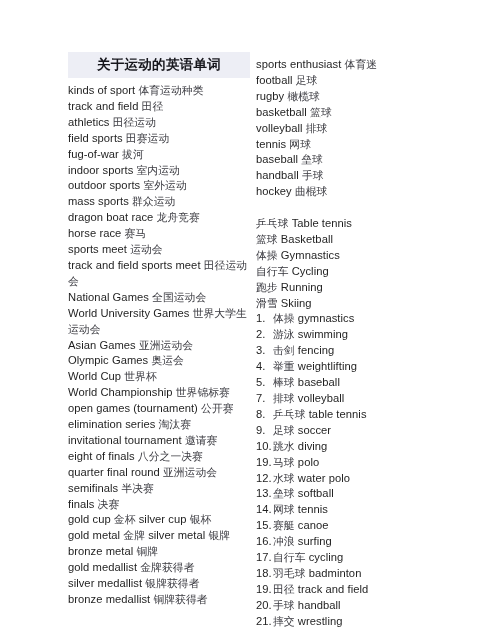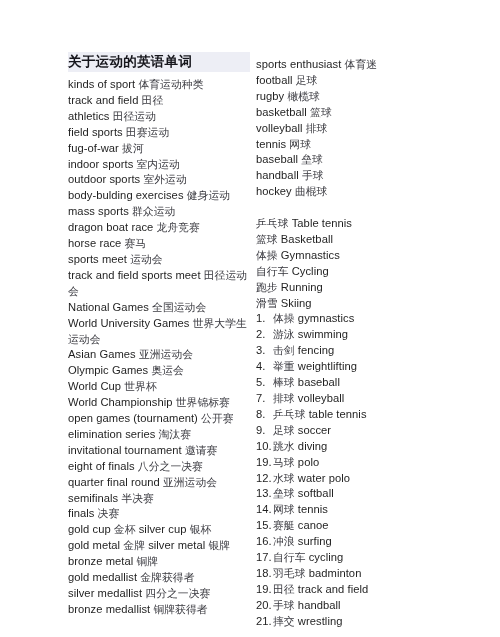--- a/index.html
+++ b/index.html
@@ -30,25 +30,26 @@
     left: 68px;
     width: 186px;
   }
   #col-right {
     left: 256px;
     width: 190px;
   }
   .title-bar {
     background: #edeef5;
     width: 182px;
-    height: 20px;
+    height: 26px;
     margin-top: 52px;
     margin-bottom: 5px;
     display: flex;
     align-items: center;
+    justify-content: center;
   }
   .title-text {
     font-family: "DejaVu Sans", "Liberation Sans", sans-serif;
     font-size: 13.5px;
     font-weight: bold;
     color: #16161c;
     letter-spacing: 0.3px;
     white-space: nowrap;
   }
   .entry-list {
@@ -93,21 +94,20 @@
       <span class="title-text">关于运动的英语单词</span>
     </div>
     <ul class="entry-list" id="left-entries">
         <li class="entry">kinds of sport  <span class="cn">体育运动种类</span></li>
         <li class="entry">track and field  <span class="cn">田径</span></li>
         <li class="entry">athletics  <span class="cn">田径运动</span></li>
         <li class="entry">field sports  <span class="cn">田赛运动</span></li>
         <li class="entry">fug-of-war  <span class="cn">拔河</span></li>
         <li class="entry">indoor sports  <span class="cn">室内运动</span></li>
         <li class="entry">outdoor sports  <span class="cn">室外运动</span></li>
-        <li class="entry">body-bulding exercises  <span class="cn">健身运动</span></li>
         <li class="entry">mass sports  <span class="cn">群众运动</span></li>
         <li class="entry">dragon boat race  <span class="cn">龙舟竞赛</span></li>
         <li class="entry">horse race  <span class="cn">赛马</span></li>
         <li class="entry">sports meet  <span class="cn">运动会</span></li>
         <li class="entry">track and field sports meet  <span class="cn">田径运动会</span></li>
         <li class="entry">National Games  <span class="cn">全国运动会</span></li>
         <li class="entry">World University Games <span class="cn">世界大学生运动会</span></li>
         <li class="entry">Asian Games  <span class="cn">亚洲运动会</span></li>
         <li class="entry">Olympic Games  <span class="cn">奥运会</span></li>
         <li class="entry">World Cup  <span class="cn">世界杯</span></li>
@@ -115,21 +115,21 @@
         <li class="entry">open games (tournament)  <span class="cn">公开赛</span></li>
         <li class="entry">elimination series  <span class="cn">淘汰赛</span></li>
         <li class="entry">invitational tournament  <span class="cn">邀请赛</span></li>
         <li class="entry">eight of finals  <span class="cn">八分之一决赛</span></li>
         <li class="entry">quarter final round  <span class="cn">亚洲运动会</span></li>
         <li class="entry">semifinals  <span class="cn">半决赛</span></li>
         <li class="entry">finals  <span class="cn">决赛</span></li>
         <li class="entry">gold cup  <span class="cn">金杯</span>  silver cup  <span class="cn">银杯</span></li>
         <li class="entry">gold metal  <span class="cn">金牌</span>  silver metal  <span class="cn">银牌</span>  bronze metal  <span class="cn">铜牌</span></li>
         <li class="entry">gold medallist  <span class="cn">金牌获得者</span></li>
-        <li class="entry">silver medallist  <span class="cn">四分之一决赛</span></li>
+        <li class="entry">silver medallist  <span class="cn">银牌获得者</span></li>
         <li class="entry">bronze medallist  <span class="cn">铜牌获得者</span></li>
       </ul>
   </div>
 
   <div class="col" id="col-right">
     <ul class="entry-list" id="right-entries">
         <li class="entry">sports enthusiast  <span class="cn">体育迷</span></li>
         <li class="entry">football  <span class="cn">足球</span></li>
         <li class="entry">rugby  <span class="cn">橄榄球</span></li>
         <li class="entry">basketball  <span class="cn">篮球</span></li>

